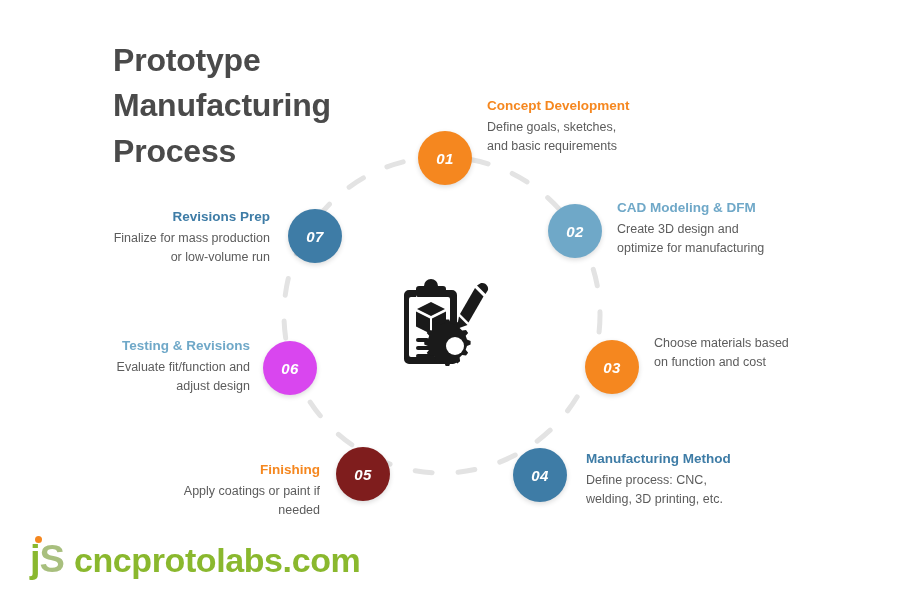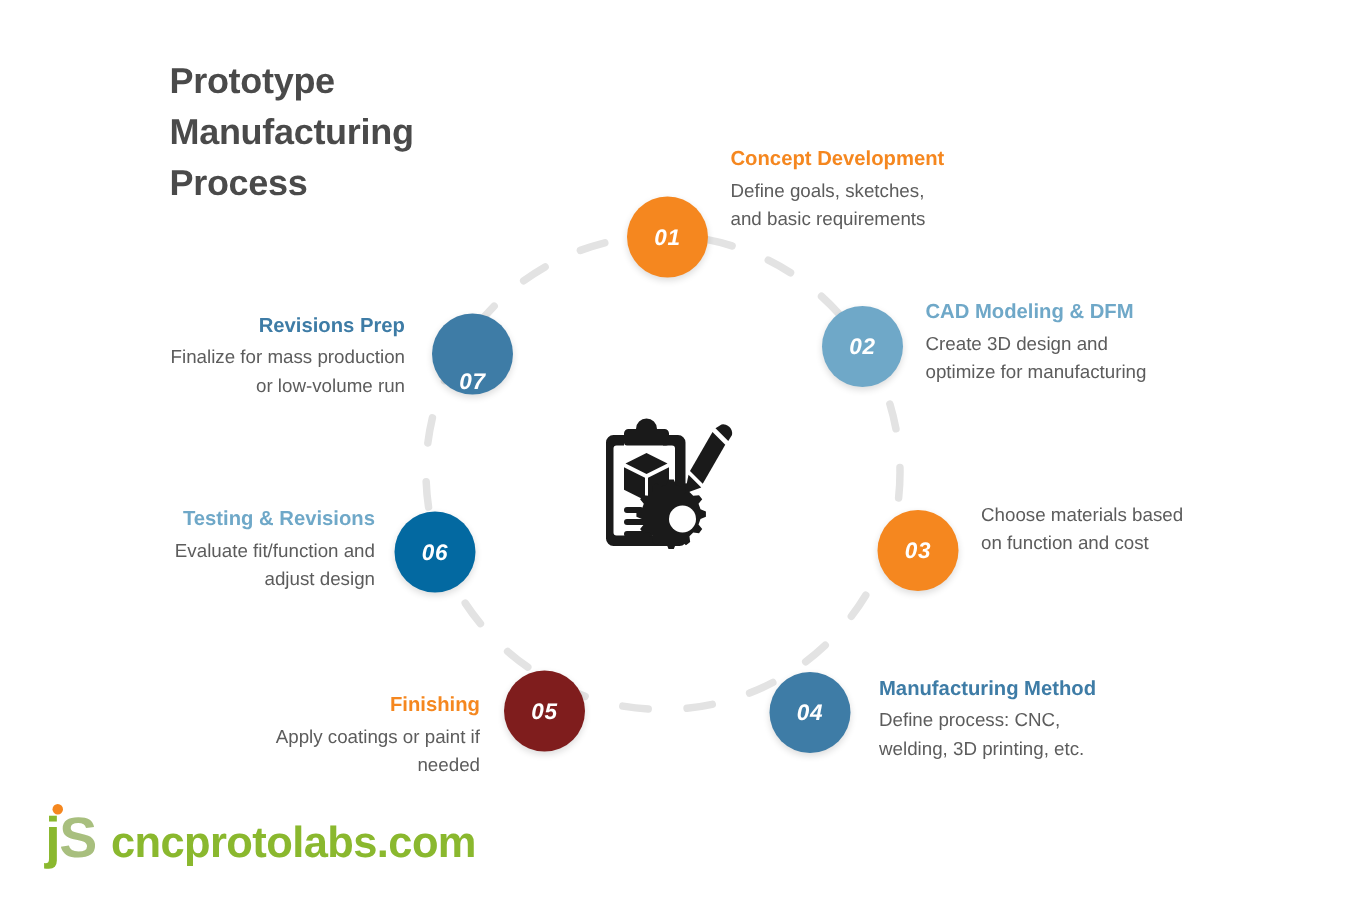--- a/index.html
+++ b/index.html
@@ -8,21 +8,21 @@
     font-family:"Liberation Sans", sans-serif;
     background:#ffffff;
     overflow:hidden;
   }
   #stage { position:relative; width:900px; height:600px; background:#ffffff; }
 
   
   #title {
     position:absolute; left:113px; top:38px;
     width:320px;
-    font-size:24px; font-weight:bold;
+    font-size:32px; font-weight:bold;
     line-height:1.42;
     color:#4a4a4a;
     letter-spacing:-0.2px;
   }
   #title .tline { display:block; }
 
   
   #ring {
     position:absolute;
     left:277px; top:150px;
@@ -78,21 +78,21 @@
   #logo .mark .j { color:#8ab82e; }
   #logo .mark .s { color:#a8bf7e; }
   #logo .dot {
     position:absolute;
     left:5px; top:-4px;
     width:7px; height:7px;
     border-radius:50%;
     background:#f5871f;
   }
   #logo .domain {
-    font-size:29px; font-weight:bold;
+    font-size:34px; font-weight:bold;
     color:#8ab82e;
     margin-left:10px;
     letter-spacing:-0.4px;
   }
 </style>
 </head>
 <body>
 
 <div id="stage">
 
@@ -169,30 +169,30 @@
 
   <div class="step-circle" style="left:336px; top:447px; background:#7f1d1d;">
     <span>05</span>
   </div>
   <div class="step-text align-right" style="left:98px; top:462px; width:222px;">
     <div class="s-head" style="color:#F5871F;">Finishing</div>
     <div class="s-body">Apply coatings or paint if</div>
     <div class="s-body">needed</div>
   </div>
 
-  <div class="step-circle" style="left:263px; top:341px; background:#0369a1;">
+  <div class="step-circle" style="left:263px; top:341px; background:#d946ef;">
     <span>06</span>
   </div>
   <div class="step-text align-right" style="left:28px; top:338px; width:222px;">
     <div class="s-head" style="color:#6FA8C8;">Testing &amp; Revisions</div>
     <div class="s-body">Evaluate fit/function and</div>
     <div class="s-body">adjust design</div>
   </div>
 
-  <div class="step-circle" style="left:288px; top:209px; background:#3E7CA6;align-items:flex-end;">
+  <div class="step-circle" style="left:288px; top:209px; background:#3E7CA6;">
     <span>07</span>
   </div>
   <div class="step-text align-right" style="left:48px; top:209px; width:222px;">
     <div class="s-head" style="color:#3E7CA6;">Revisions Prep</div>
     <div class="s-body">Finalize for mass production</div>
     <div class="s-body">or low-volume run</div>
   </div>
 
   <div id="logo">
     <span class="mark">

